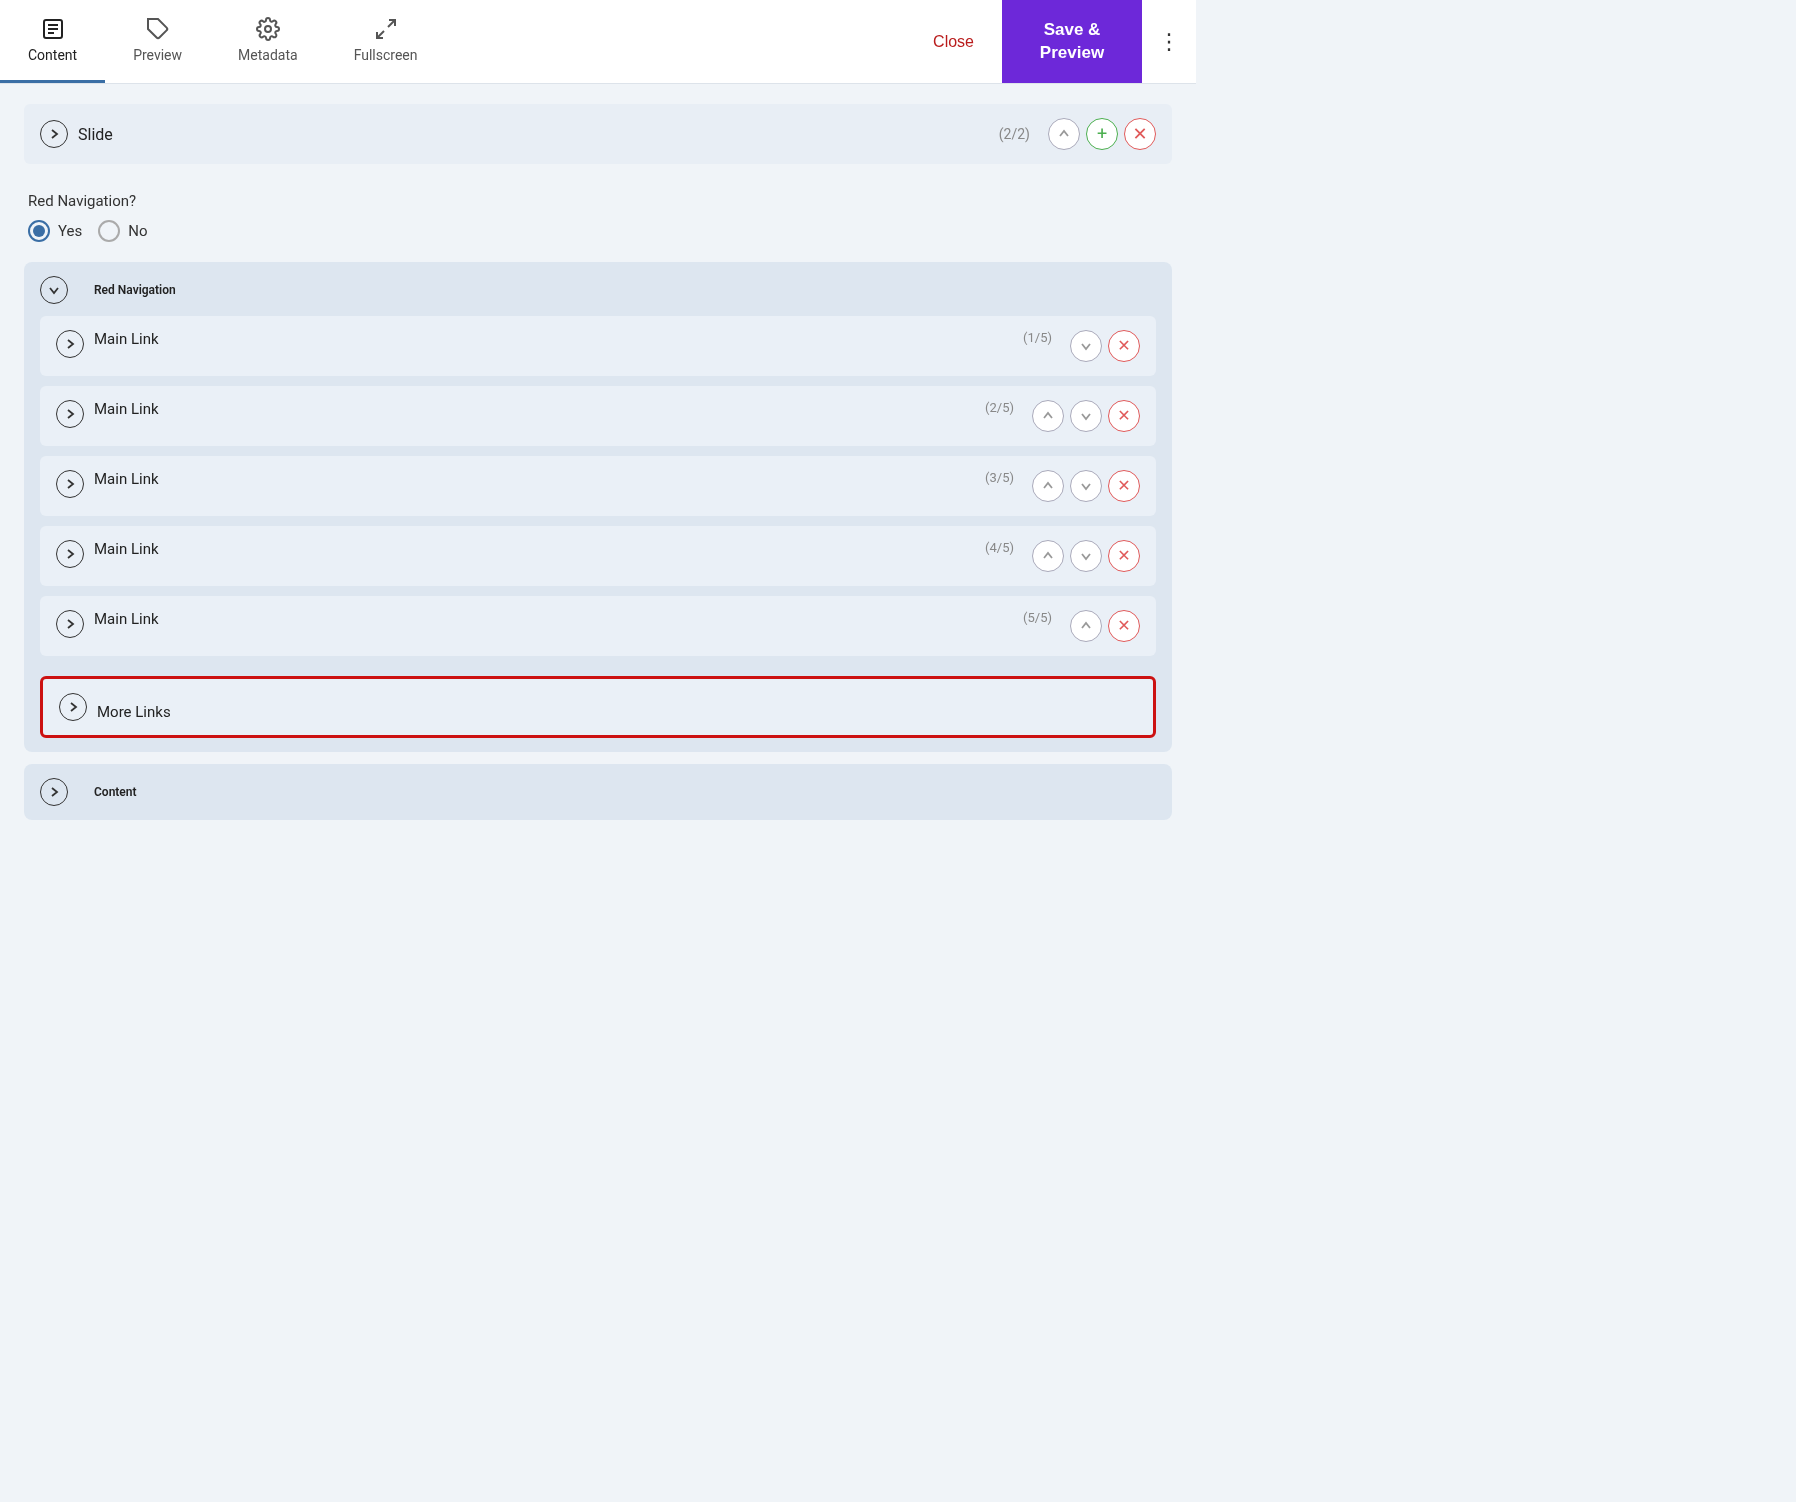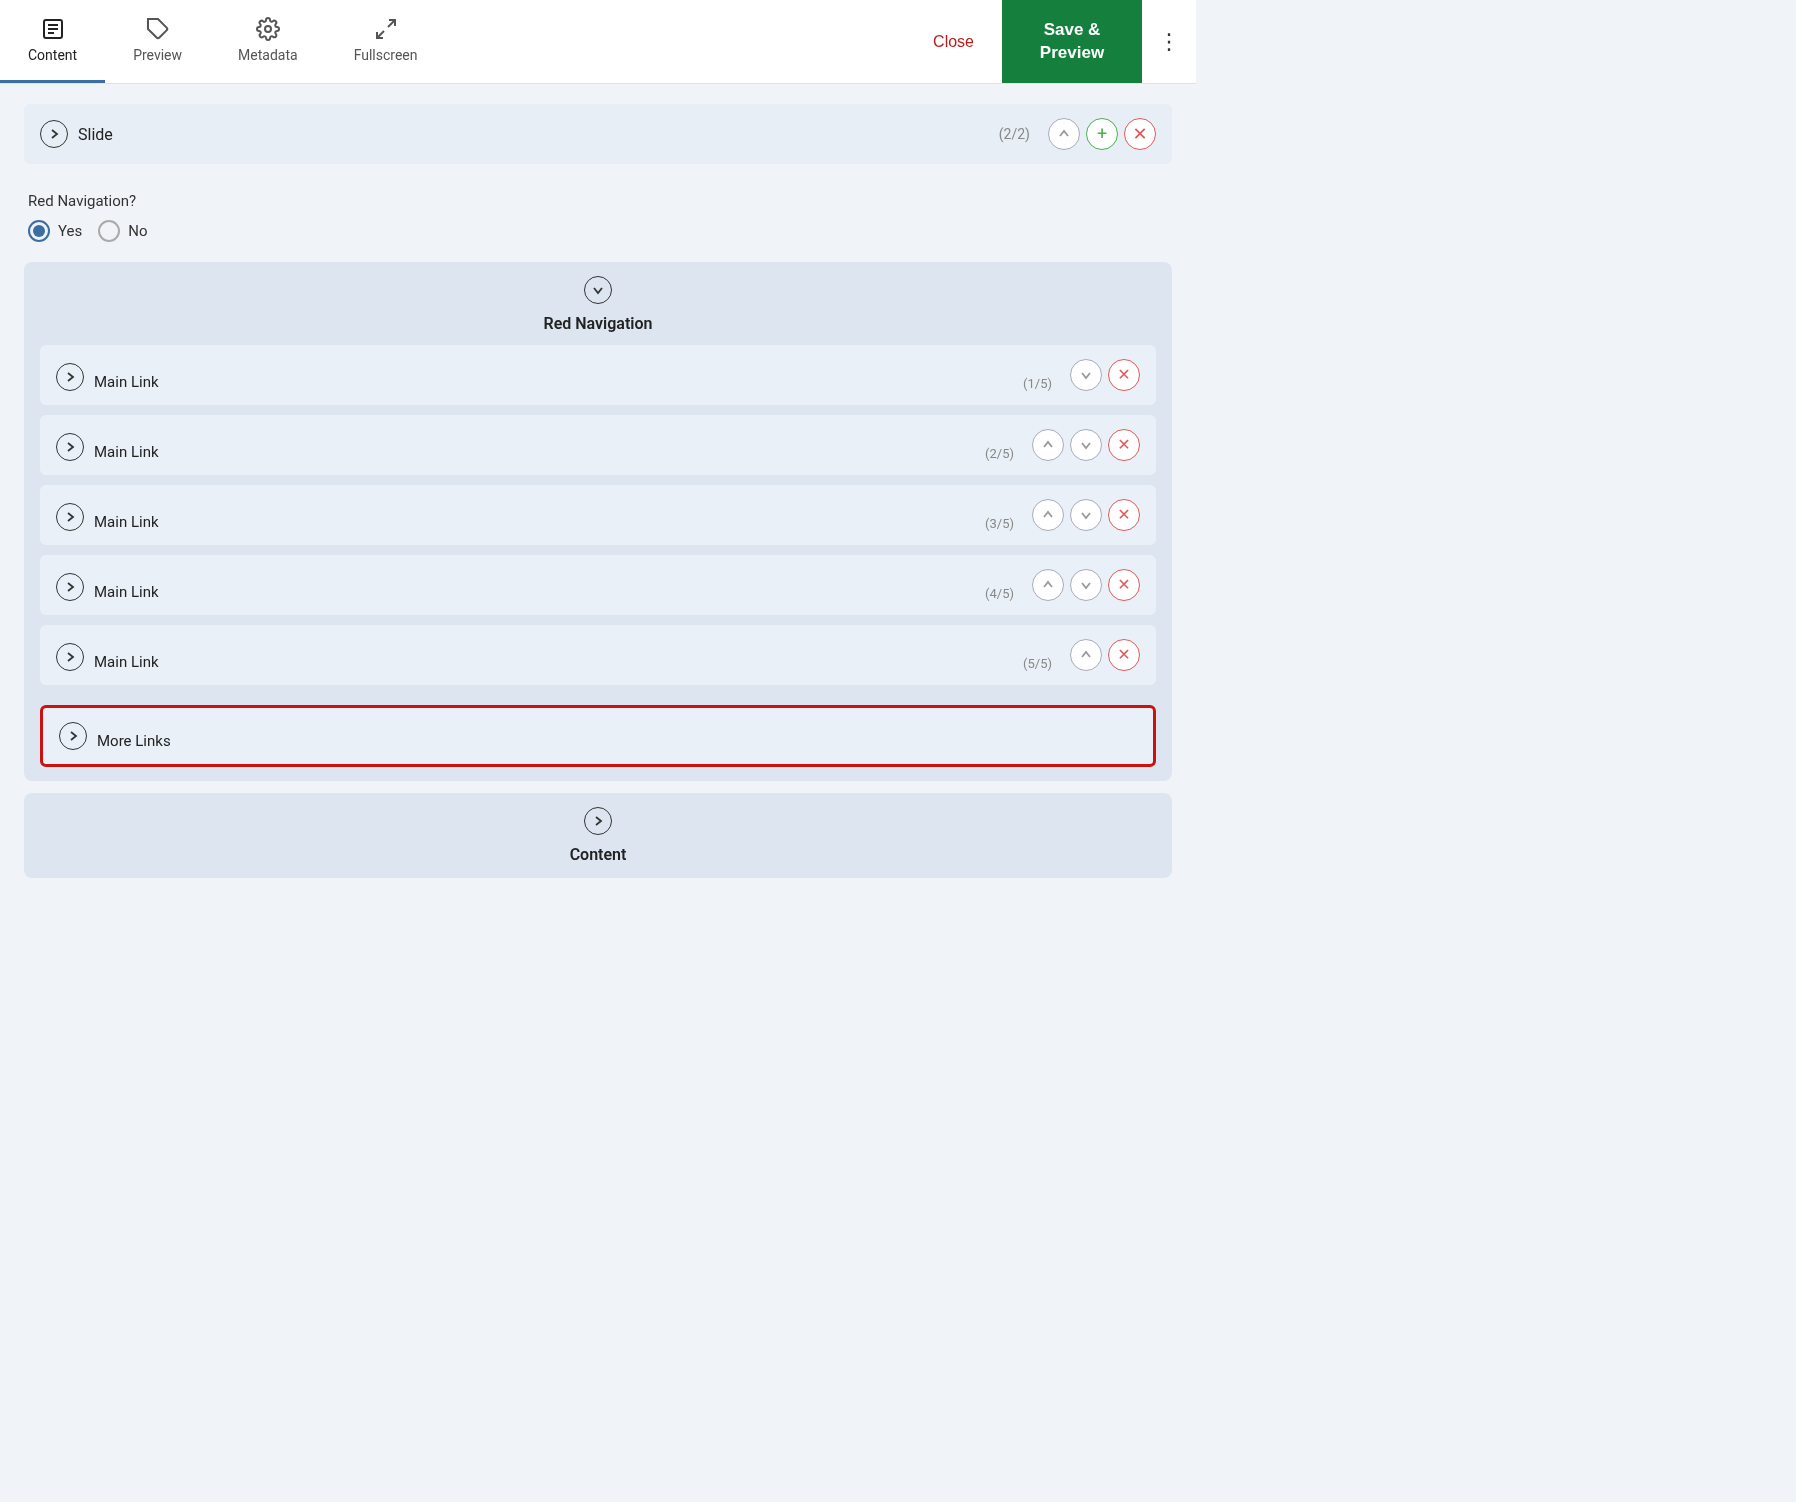--- a/index.html
+++ b/index.html
@@ -46,21 +46,21 @@
       font-size: 16px;
       color: #b91c1c;
       cursor: pointer;
       border: none;
       background: none;
     }
     .toolbar-save {
       display: flex;
       align-items: center;
       justify-content: center;
-      background: #15803d;
+      background: #6d28d9;
       color: #fff;
       font-size: 17px;
       font-weight: 600;
       padding: 0 32px;
       cursor: pointer;
       border: none;
       line-height: 1.3;
       text-align: center;
       min-width: 140px;
     }
@@ -162,41 +162,40 @@
     
     .section-block {
       background: #dde6f0;
       border-radius: 8px;
       padding: 14px 16px;
       margin-bottom: 12px;
     }
     .section-header {
       display: flex;
       align-items: center;
-      gap: 10px;
-      font-size: 16px;
+      gap: 26px;
+      font-size: 12px;
       font-weight: 600;
       color: #222;
       cursor: pointer;
-      flex-direction: column;
     }
 
     .nav-items-container {
       margin-top: 12px;
       display: flex;
       flex-direction: column;
       gap: 10px;
     }
 
     .nav-item {
       background: #eaf0f7;
       border-radius: 6px;
       padding: 14px 16px;
       display: flex;
-      align-items: flex-end;
+      align-items: flex-start;
       cursor: pointer;
     }
     .nav-item-label {
       flex: 1;
       font-size: 15px;
       color: #222;
       margin-left: 10px;
     }
     .nav-item-count {
       color: #888;

